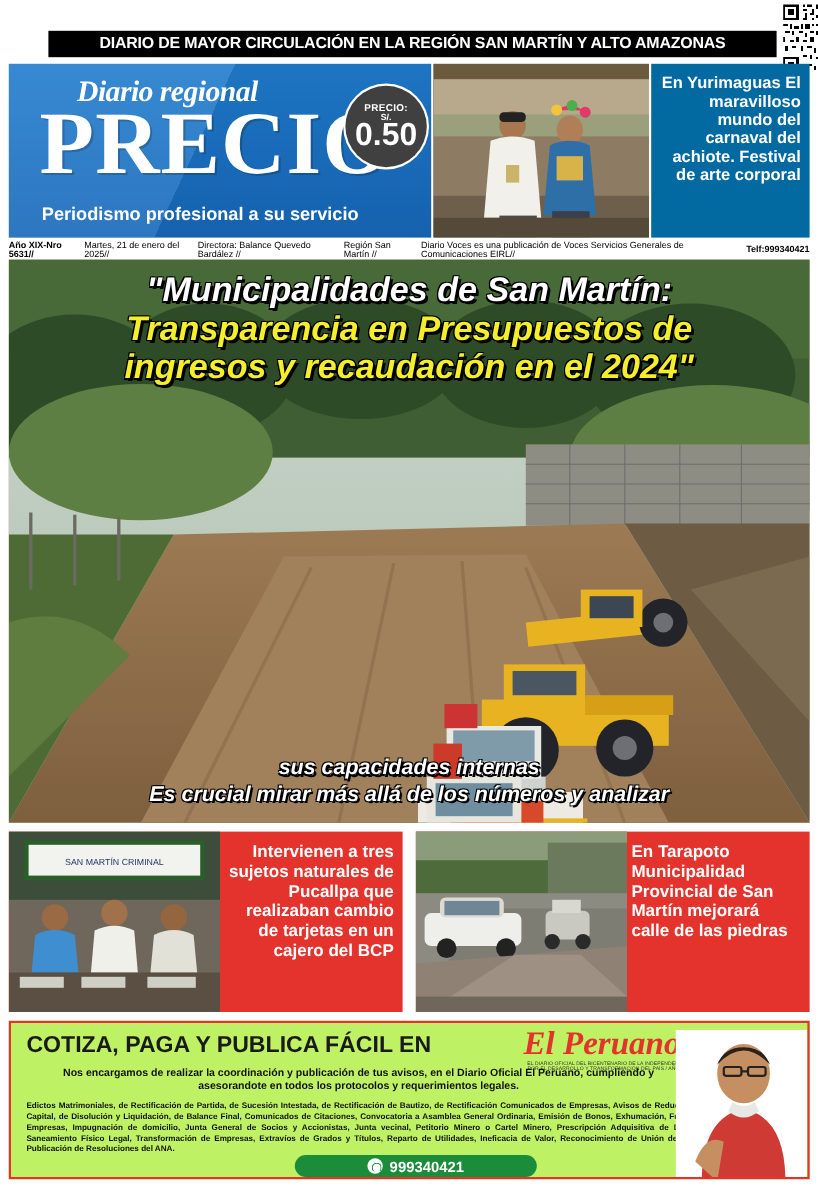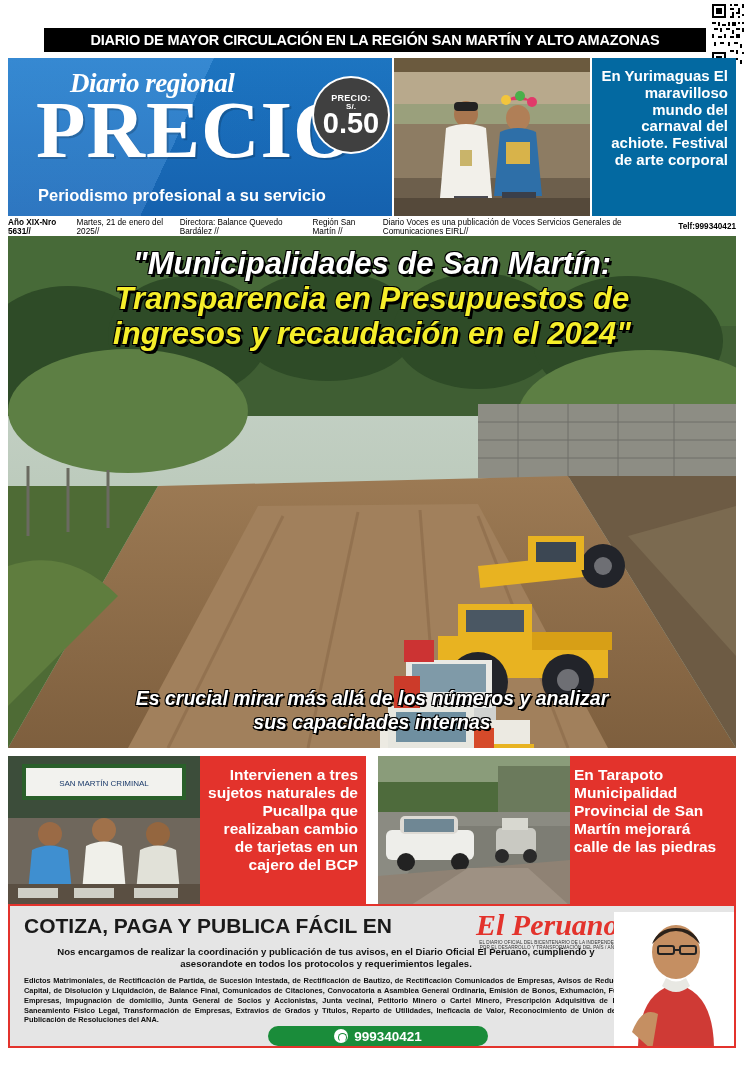--- a/index.html
+++ b/index.html
@@ -135,22 +135,22 @@
   }
   .story-right .ph { position:absolute; left:0; top:0; width:192px; height:164px; overflow:hidden; background:#4a4f46;}
   .story-right .tx {
     position:absolute; right:0; top:0; width:166px; height:164px;
     color:#fff; font-weight:bold; font-size:15.5px; line-height:1.16;
     padding: 10px 8px 0 4px;
   }
 
   
   .ad {
-    position: absolute; top: 904px; left: 8px; width: 728px; height: 144px;
-    background: #e5e5e5; border: 2px solid #e3332c; overflow:hidden;
+    position: absolute; top: 928px; left: 8px; width: 728px; height: 144px;
+    background: #bef264; border: 2px solid #e3332c; overflow:hidden;
   }
   .ad-title {
     position:absolute; left: 14px; top: 8px;
     font-size: 21px; font-weight: bold; color: #1a1a1a;
     font-family: "Liberation Sans", sans-serif;
   }
   .ad-brand {
     position:absolute; left: 466px; top: 2px;
     font-family: "Liberation Serif", serif;
     font-style: italic; font-weight: bold; color:#e3332c; font-size: 30px;
@@ -474,22 +474,22 @@
       </g>
     </svg>
 
     <div class="headline">
       <div class="l1">"Municipalidades de San Martín:</div>
       <div class="l2">Transparencia en Presupuestos de</div>
       <div class="l3">ingresos y recaudación en el 2024"</div>
     </div>
 
     <div class="subline">
+      <div>sus capacidades internas</div>
       <div>Es crucial mirar más allá de los números y analizar</div>
-      <div>sus capacidades internas</div>
     </div>
   </div>
 
   <div class="story-left">
     <div class="ph">
       <svg class="scene" viewBox="0 0 192 164" preserveAspectRatio="none">
         <rect width="192" height="164" fill="#7a7168"></rect>
         <rect x="0" y="0" width="192" height="70" fill="#3c4d3a"></rect>
         <rect x="14" y="8" width="164" height="36" fill="#2a5f2a"></rect>
         <rect x="18" y="12" width="156" height="28" fill="#f2f2ee"></rect>

